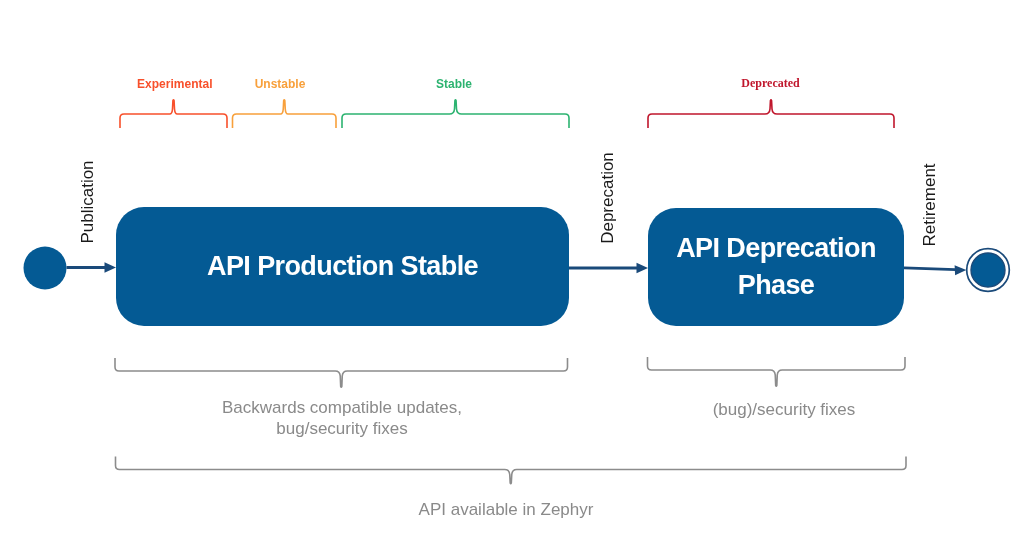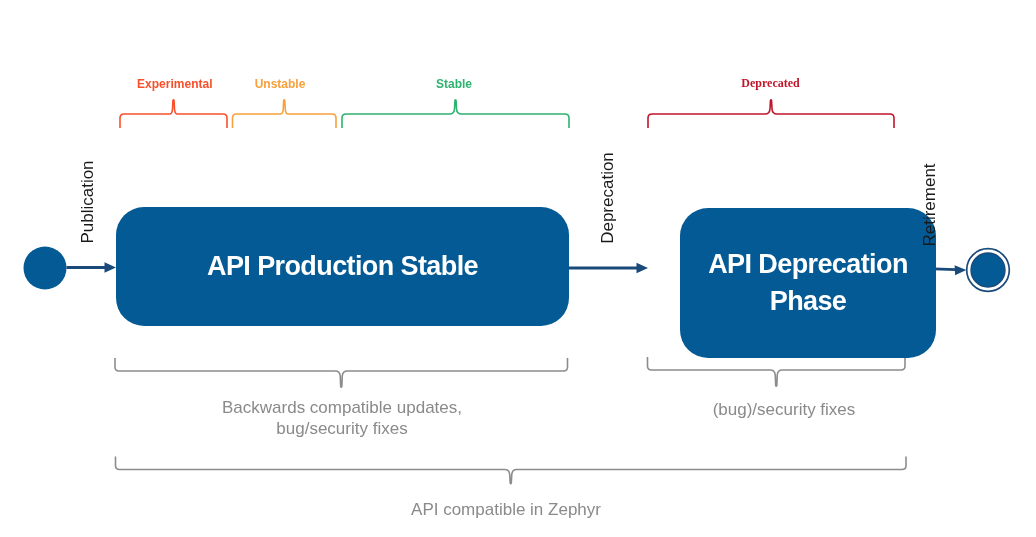--- a/index.html
+++ b/index.html
@@ -93,27 +93,27 @@
   </svg>
 
   <div class="label stage-label experimental" style="left:174.8px;top:56.5px">Experimental</div>
   <div class="label stage-label unstable" style="left:280px;top:56.5px">Unstable</div>
   <div class="label stage-label stable" style="left:454px;top:56.5px">Stable</div>
   <div class="label stage-label deprecated" style="left:770.5px;top:56px">Deprecated</div>
 
   <div class="phase-box" style="left:116px;top:180px;width:453px;height:119px">
     <span>API Production Stable</span>
   </div>
-  <div class="phase-box" style="left:680px;top:181px;width:256px;height:150px">
+  <div class="phase-box" style="left:648px;top:181px;width:256px;height:118px">
     <span style="display:inline-block;max-width:232px">API Deprecation Phase</span>
   </div>
 
   <div class="rot-label" style="left:88px;top:175px">Publication</div>
   <div class="rot-label" style="left:608px;top:170.5px">Deprecation</div>
   <div class="rot-label" style="left:930px;top:177.5px">Retirement</div>
 
   <div class="note" style="left:784px;top:373px">(bug)/security fixes</div>
   <div class="note" style="left:342px;top:371px">
     <div>Backwards compatible updates,</div>
     <div>bug/security fixes</div>
   </div>
-  <div class="note" style="left:506px;top:473px">API compatible in Zephyr</div>
+  <div class="note" style="left:506px;top:473px">API available in Zephyr</div>
 </div>
 
 </body></html>

